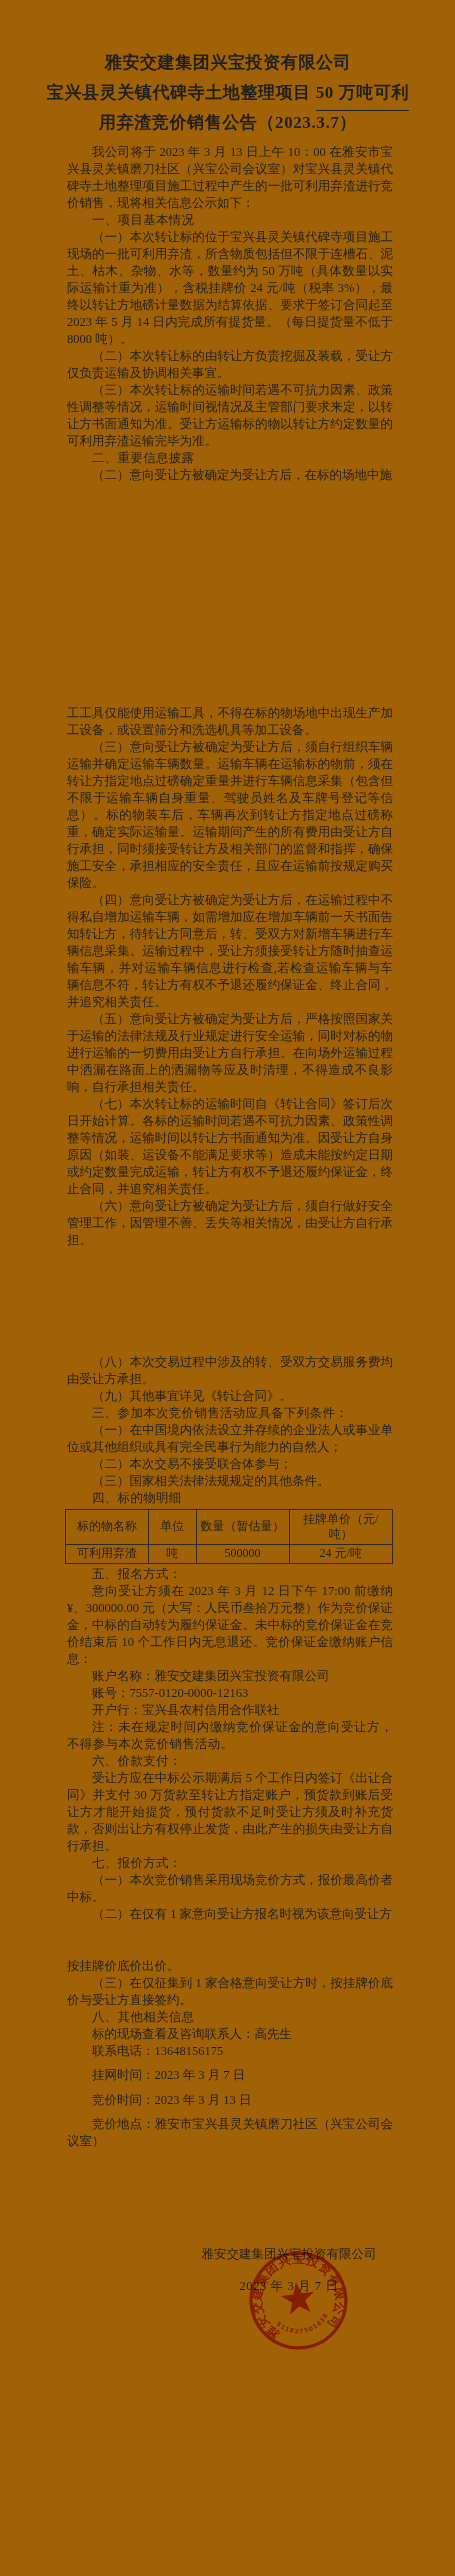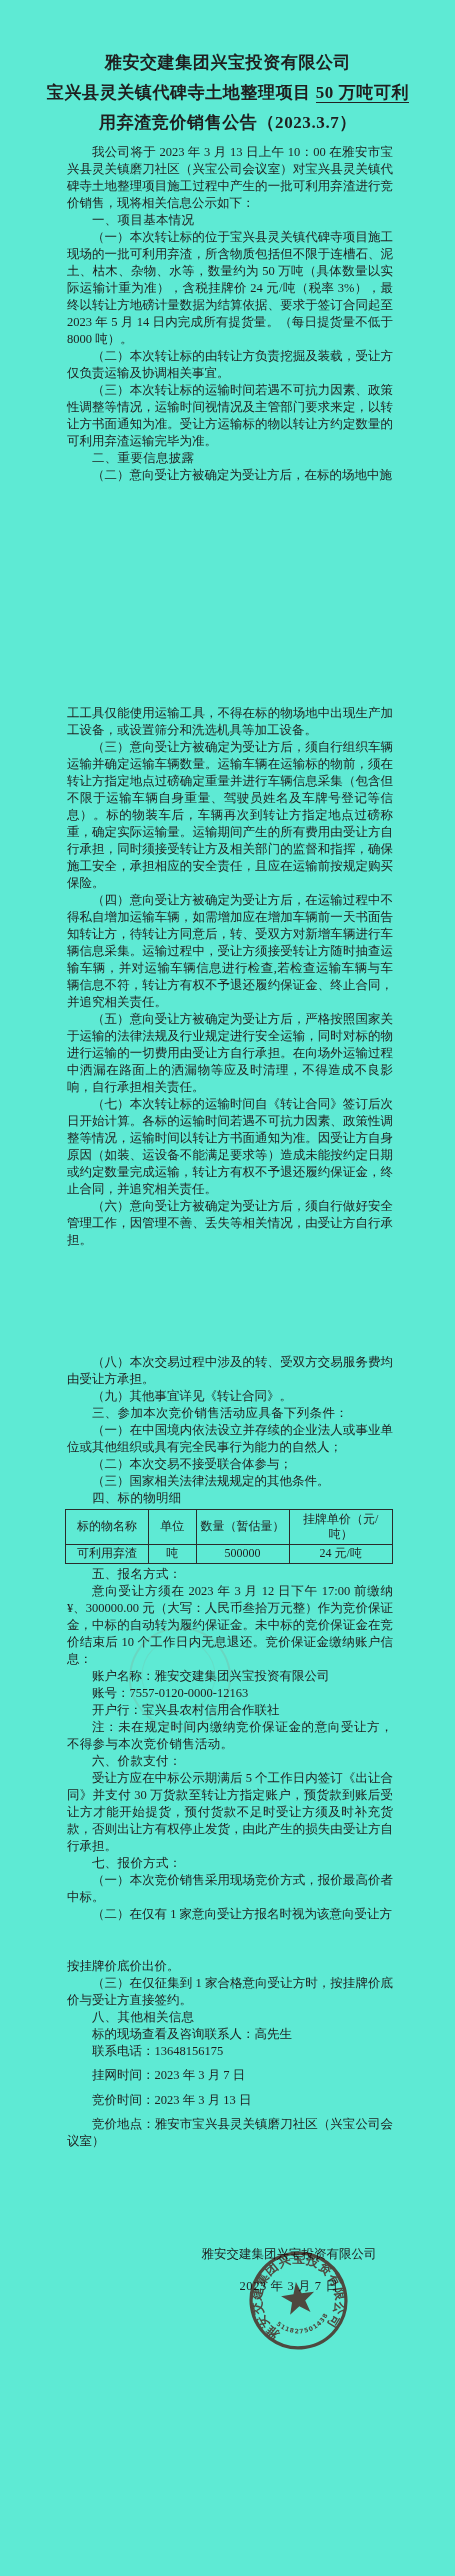--- a/index.html
+++ b/index.html
@@ -1,26 +1,26 @@
 <!DOCTYPE html>
 <html style="font-size:9px"><head>
 <meta charset="utf-8">
 <style>
   html,body{margin:0;padding:0;background:#e8e8e8;}
   #canvas{
     position:relative;width:456px;height:2576px;margin:0 auto;
-    background:#5eead4;overflow:hidden;
+    background:#a16207;overflow:hidden;
     font-family:"Liberation Serif","DejaVu Serif",serif;
     color:#1f1f1f;
   }
   .abs{position:absolute;}
   
   #title-block{left:40px;top:48px;width:376px;text-align:center;
     font-size:17px;font-weight:bold;line-height:30px;letter-spacing:0.6px;}
-  .u-mark{border-bottom:1.7px solid #222;padding-bottom:0;}
+  .u-mark{border-bottom:1.7px solid #222;padding-bottom:8px;}
   
   .page{left:67px;width:326px;font-size:12.5px;line-height:17px;}
   .page p{margin:0;text-align:justify;}
   .ind{text-indent:2em;}
   .hd{font-weight:normal;font-family:"Liberation Sans","DejaVu Sans",sans-serif;
       letter-spacing:0.3px;}
   .gap-sm{margin-top:7.4px !important;}
   
   table.lots{border-collapse:collapse;margin:2.3px 0 2.3px -1.7px;
     font-size:12px;line-height:15px;}

